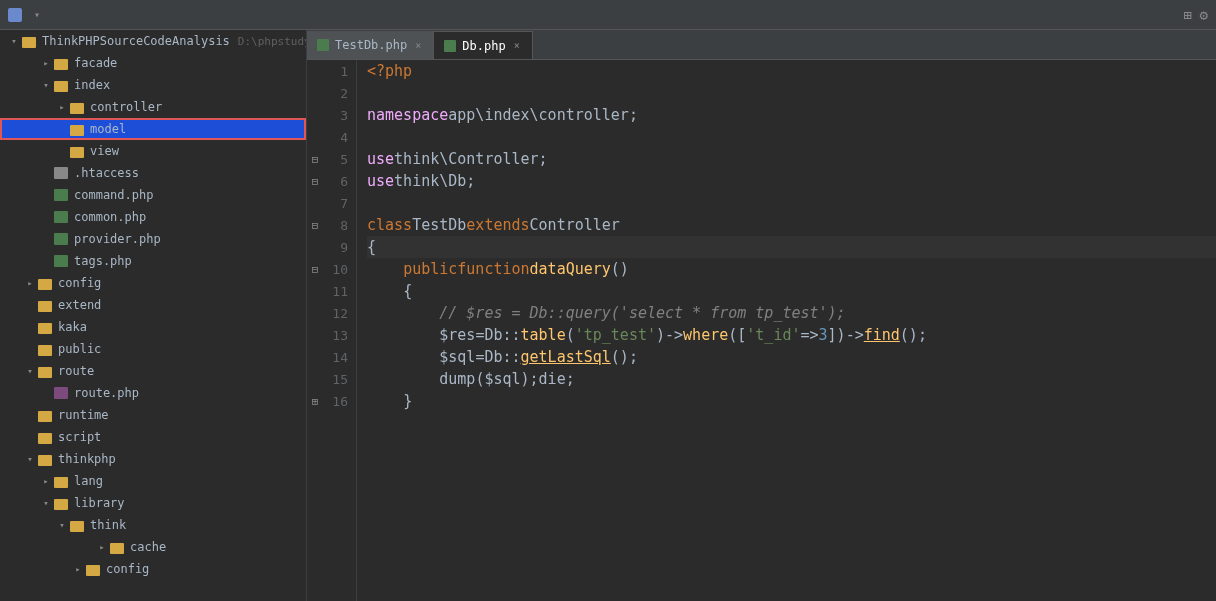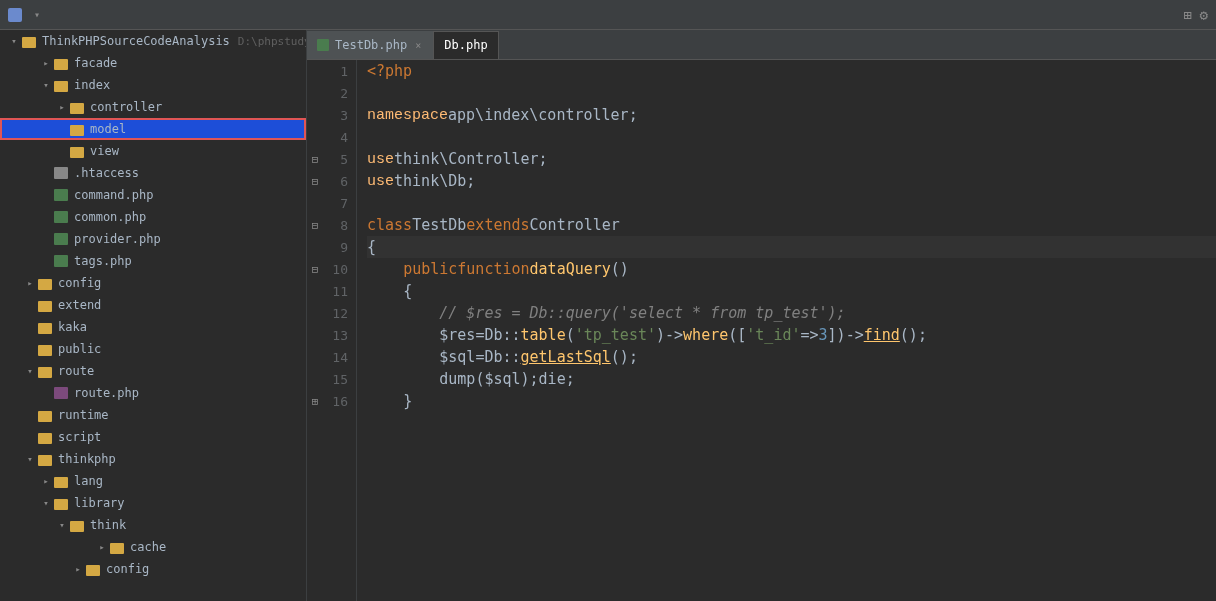--- a/index.html
+++ b/index.html
@@ -106,21 +106,20 @@
       color: #a9b7c6;
       background: #4e5254;
       border-right: 1px solid #555;
       cursor: pointer;
       white-space: nowrap;
     }
     .tab.active {
       background: #2b2b2b;
       color: #ffffff;
       border-top: 1px solid #555;
-      flex-direction: column;
     }
     .tab-close {
       font-size: 10px;
       color: #888;
       cursor: pointer;
       padding: 2px;
     }
 
     
     .editor-container {
@@ -184,21 +183,21 @@
       font-size: 15px;
       white-space: pre;
       padding-right: 33px;
     }
     .code-line.active-line {
       background: #323232;
     }
 
     
     .kw-tag { color: #cc7832; }       
-    .kw-ns { color: #fdba74; font-family: Liberation Mono, monospace; }        
+    .kw-ns { color: #f0abfc; }        
     .kw-pub { color: #cc7832; }       
     .kw-fn { color: #cc7832; }        
     .plain { color: #a9b7c6; }
     .class-name { color: #a9b7c6; }
     .fn-name { color: #ffc66d; }      
     .method-name { color: #ffc66d; }  
     .underline-method { color: #ffc66d; text-decoration: underline; }
     .string { color: #6a8759; }
     .comment { color: #808080; font-style: italic; }
     .ns-path { color: #a9b7c6; }

